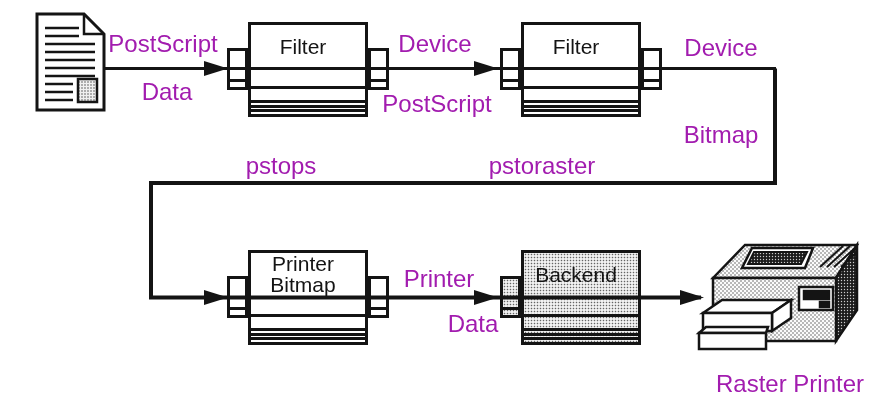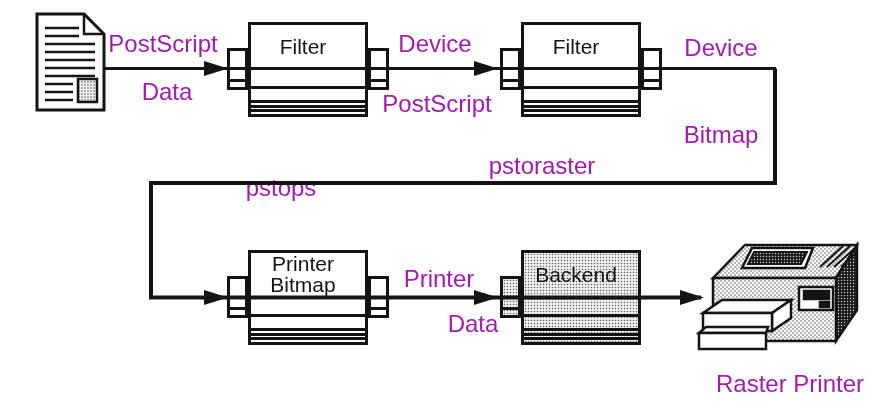--- a/index.html
+++ b/index.html
@@ -93,21 +93,21 @@
     <div class="strip s3"></div>
     <div class="title">Backend</div>
   </div>
 
   <div class="lbl" style="left:163px; top:33px;">PostScript</div>
   <div class="lbl" style="left:167px; top:81px;">Data</div>
   <div class="lbl" style="left:435px; top:33px;">Device</div>
   <div class="lbl" style="left:437px; top:93px;">PostScript</div>
   <div class="lbl" style="left:721px; top:37px;">Device</div>
   <div class="lbl" style="left:721px; top:88px;margin-top:36px;">Bitmap</div>
-  <div class="lbl" style="left:281px; top:155px;margin-top:22px;">pstops</div>
+  <div class="lbl" style="left:281px; top:155px;">pstops</div>
   <div class="lbl" style="left:518px; top:155px;margin-left:24px;">pstoraster</div>
   <div class="lbl" style="left:439px; top:268px;">Printer</div>
   <div class="lbl" style="left:438px; top:313px;margin-left:35px;">Data</div>
   <div class="lbl" style="left:790px; top:357px;margin-top:16px;">Raster Printer</div>
 
   <svg class="overlay" width="894" height="411" viewBox="0 0 894 411">
     <defs>
       <pattern id="stip" width="3" height="3" patternUnits="userSpaceOnUse">
         <rect width="3" height="3" fill="#f1f1f1"></rect>
         <circle cx="1" cy="1" r="0.8" fill="#5a5a5a"></circle>

